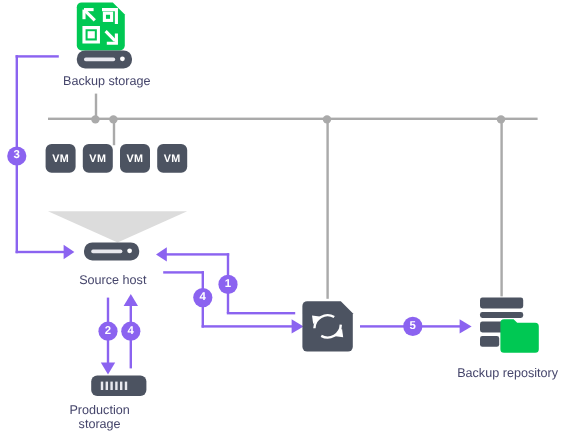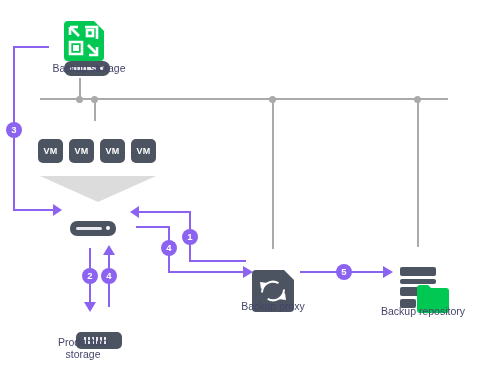--- a/index.html
+++ b/index.html
@@ -1,18 +1,18 @@
 <!DOCTYPE html>
 <html><head>
 <meta charset="utf-8">
 <style>
   html,body{margin:0;padding:0;background:#ffffff;}
   body{width:483px;height:372px;font-family:"Liberation Sans",sans-serif;overflow:hidden;}
   #stage{position:relative;width:483px;height:372px;background:#ffffff;}
-  .node{position:absolute;margin-top:19px;}
+  .node{position:absolute;}
   .label{position:absolute;color:#45456b;font-size:10.5px;line-height:12px;text-align:center;font-family:"Liberation Sans",sans-serif;white-space:pre-line;}
   
   .bus{position:absolute;background:#aaaaaa;}
   .dot{position:absolute;width:7px;height:7px;border-radius:50%;background:#aaaaaa;}
   
   .wire{position:absolute;background:#8b63f0;}
   .badge{position:absolute;width:16px;height:16px;border-radius:50%;background:#8b63f0;color:#ffffff;font-size:9.5px;font-weight:bold;line-height:16px;text-align:center;font-family:"Liberation Sans",sans-serif;}
   
   .chassis{position:absolute;width:46px;height:15px;border-radius:7px;background:#4c5361;}
   .chassis .slot{position:absolute;left:6px;top:6px;width:26px;height:3px;border-radius:2px;background:#e8e8ee;}
@@ -113,20 +113,21 @@
     <div class="vm" style="left:93px;top:0px;">VM</div>
   </div>
   <div class="funnel" style="left:40px;top:176px;"></div>
 
   <div class="node" style="left:70px;top:202px;width:48px;height:16px;">
     <div class="chassis" style="left:0;top:0;">
       <div class="slot"></div>
       <div class="led"></div>
     </div>
   </div>
+  <div class="label" style="left:34px;top:228px;width:120px;">Source host</div>
 
   <div class="node" style="left:76px;top:313px;width:46px;height:18px;">
     <div class="storage" style="left:0;top:0;">
       <div class="bars">
         <i></i>
           <i></i>
           <i></i>
           <i></i>
           <i></i>
           <i></i>
@@ -140,21 +141,20 @@
     <svg viewBox="0 0 42 42" width="42" height="42">
       <path d="M4,0 H32 L42,10 V38 a4,4 0 0 1 -4,4 H4 a4,4 0 0 1 -4,-4 V4 a4,4 0 0 1 4,-4 Z" fill="#4c5361"></path>
       <g fill="none" stroke="#ffffff" stroke-width="2">
         <path d="M10,22.5 a11,11 0 0 1 16.5,-9.3"></path>
         <path d="M32,19.5 a11,11 0 0 1 -16.3,9.4"></path>
       </g>
       <polygon points="8,12 16,13 9,19" fill="#ffffff"></polygon>
       <polygon points="34,30 26,29 33,23" fill="#ffffff"></polygon>
     </svg>
   </div>
-  <div class="label" style="left:213px;top:300px;width:120px;">Backup proxy</div>
 
   <div class="node" style="left:398px;top:248px;width:50px;height:46px;">
     <div class="slab" style="left:2px;top:0px;width:36px;height:9px;"></div>
     <div class="slab" style="left:2px;top:12px;width:36px;height:5px;"></div>
     <div class="slab" style="left:2px;top:20px;width:28px;height:9px;"></div>
     <div class="slab" style="left:2px;top:32px;width:16px;height:9px;"></div>
     <svg style="position:absolute;left:19px;top:16px;" width="32" height="30" viewBox="0 0 32 30">
       <path d="M0,5 a3,3 0 0 1 3,-3 H11 L14,5 H29 a3,3 0 0 1 3,3 V27 a3,3 0 0 1 -3,3 H3 a3,3 0 0 1 -3,-3 Z" fill="#00c853"></path>
     </svg>
   </div>

